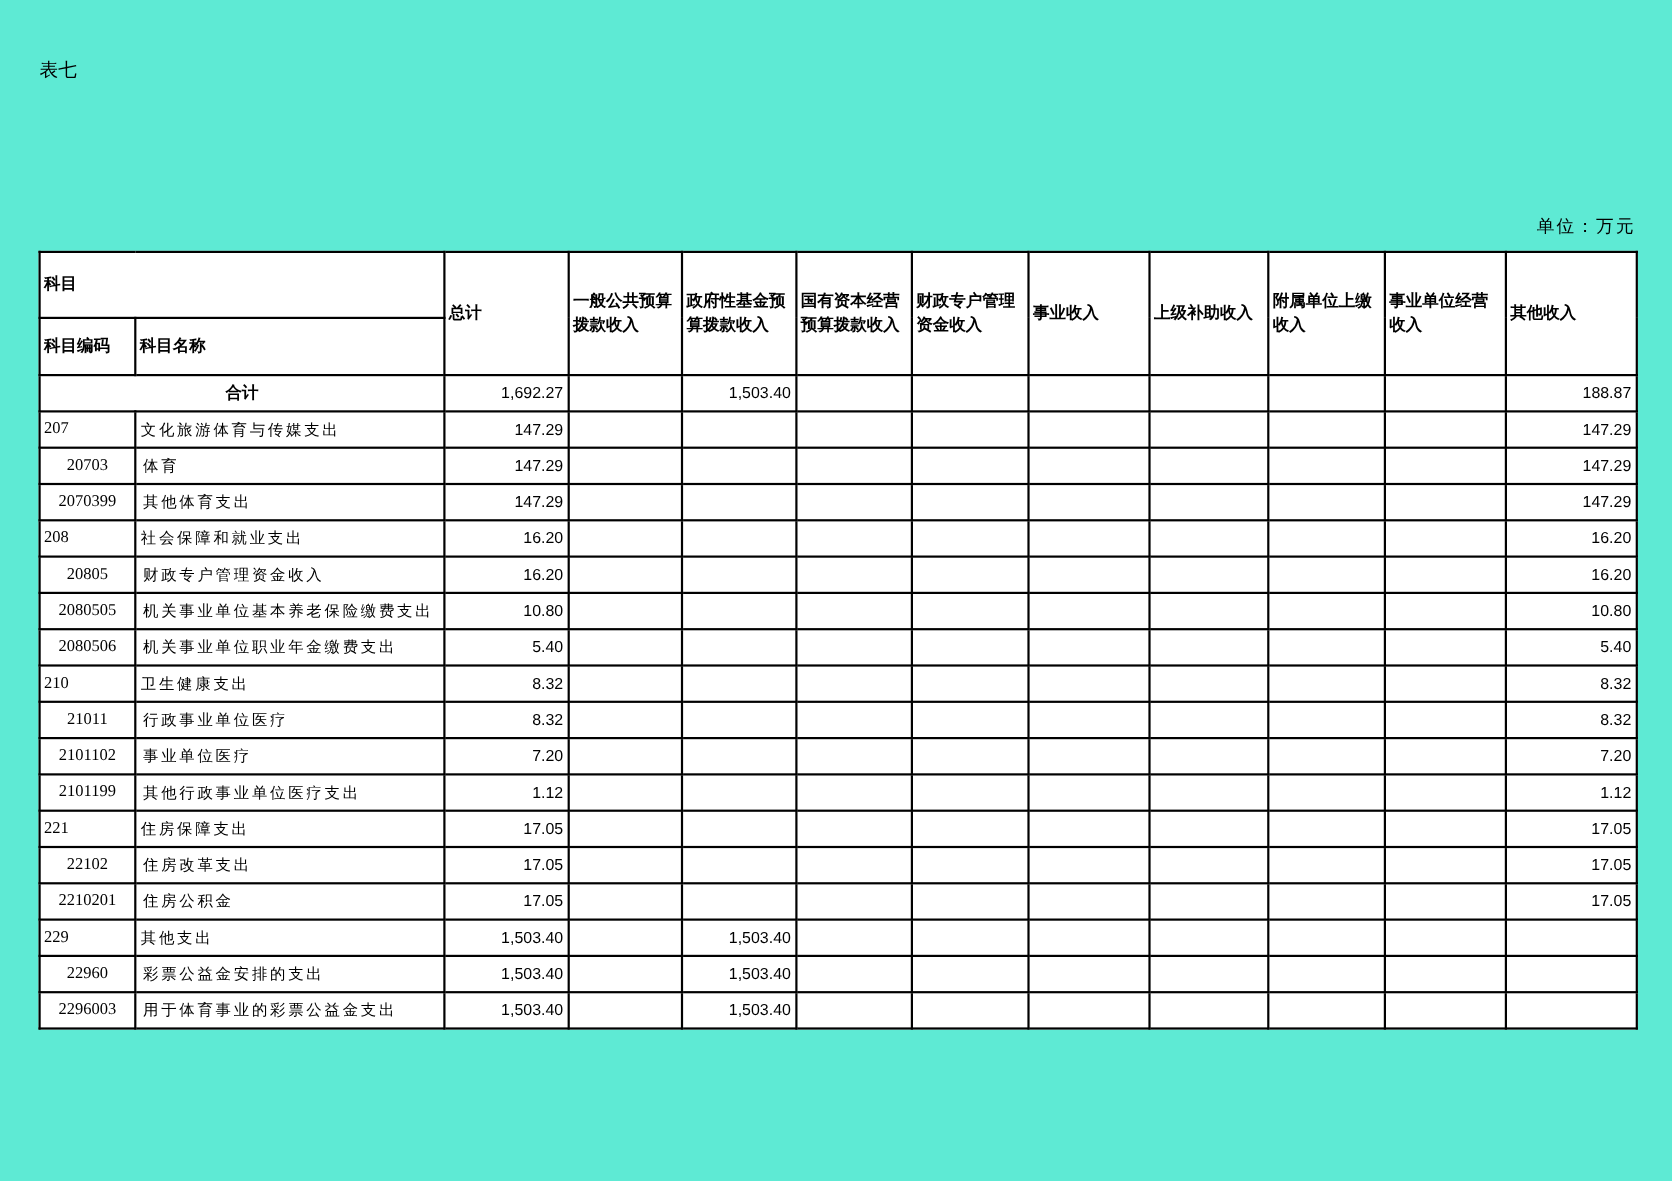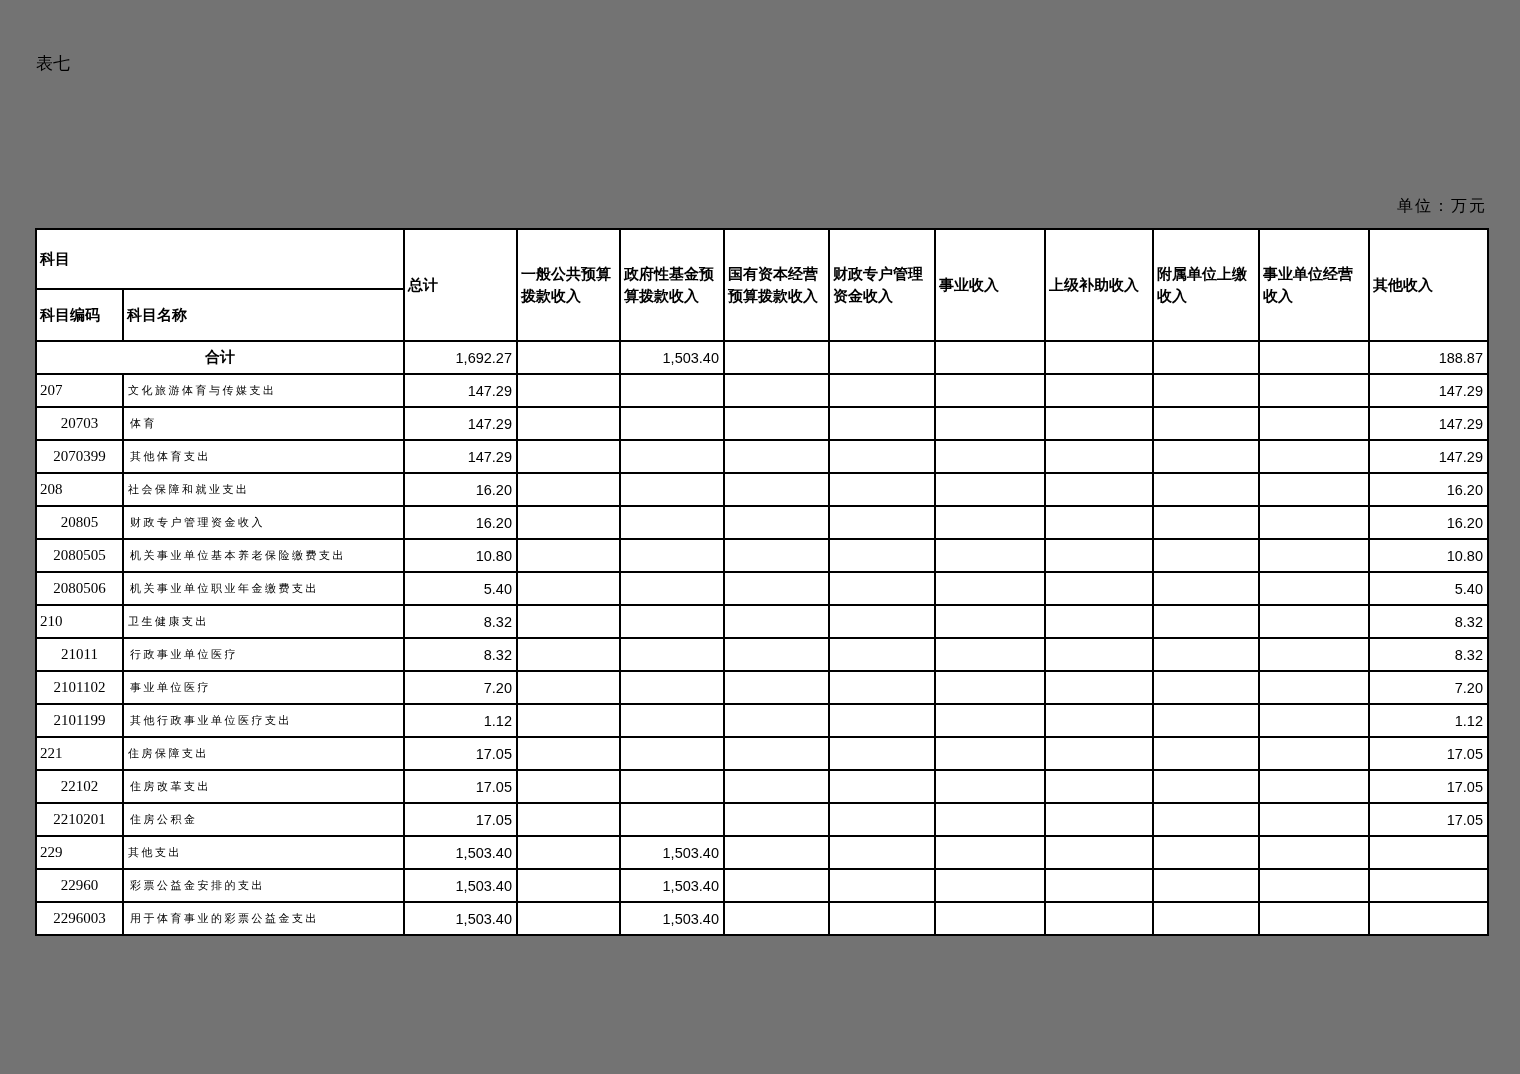--- a/index.html
+++ b/index.html
@@ -1,21 +1,21 @@
 <!DOCTYPE html>
 <html><head>
 <meta charset="utf-8">
 <style>
   * { margin: 0; padding: 0; box-sizing: border-box; }
   html, body { background: #ffffff; }
   .page {
     position: relative;
     width: 1520px;
     height: 1074px;
-    background: #737373;
+    background: #5eead4;
     color: #000000;
     font-family: "Liberation Serif", serif;
     overflow: hidden;
   }
   .table-tag {
     position: absolute;
     left: 36px;
     top: 52px;
     font-size: 17px;
     font-family: "Liberation Serif", serif;
@@ -65,21 +65,21 @@
     line-height: 1.45;
   }
   td.code {
     font-family: "Liberation Serif", serif;
     font-size: 15px;
     text-align: center;
   }
   td.code.lvl1 { text-align: left; padding-left: 3px; }
   td.name {
     font-family: "Liberation Serif", serif;
-    font-size: 11px;
+    font-size: 14px;
     letter-spacing: 2.5px;
     text-align: left;
     white-space: nowrap;
   }
   td.name.lvl1 { padding-left: 4px; }
   td.name.lvl2, td.name.lvl3 { padding-left: 6px; }
   td.num {
     font-family: "Liberation Sans", sans-serif;
     font-size: 14.5px;
     text-align: right;

